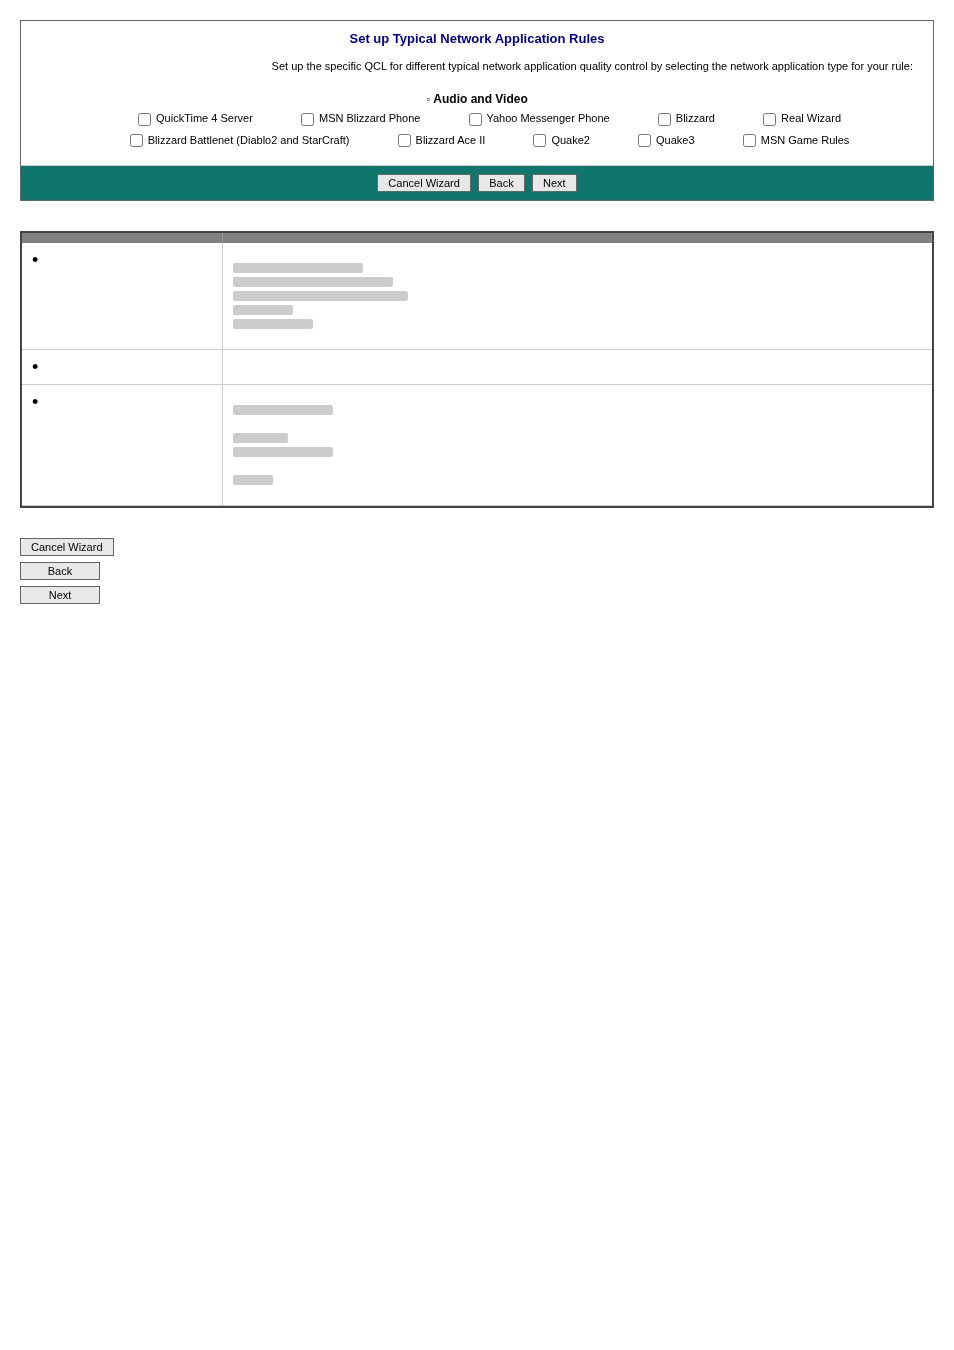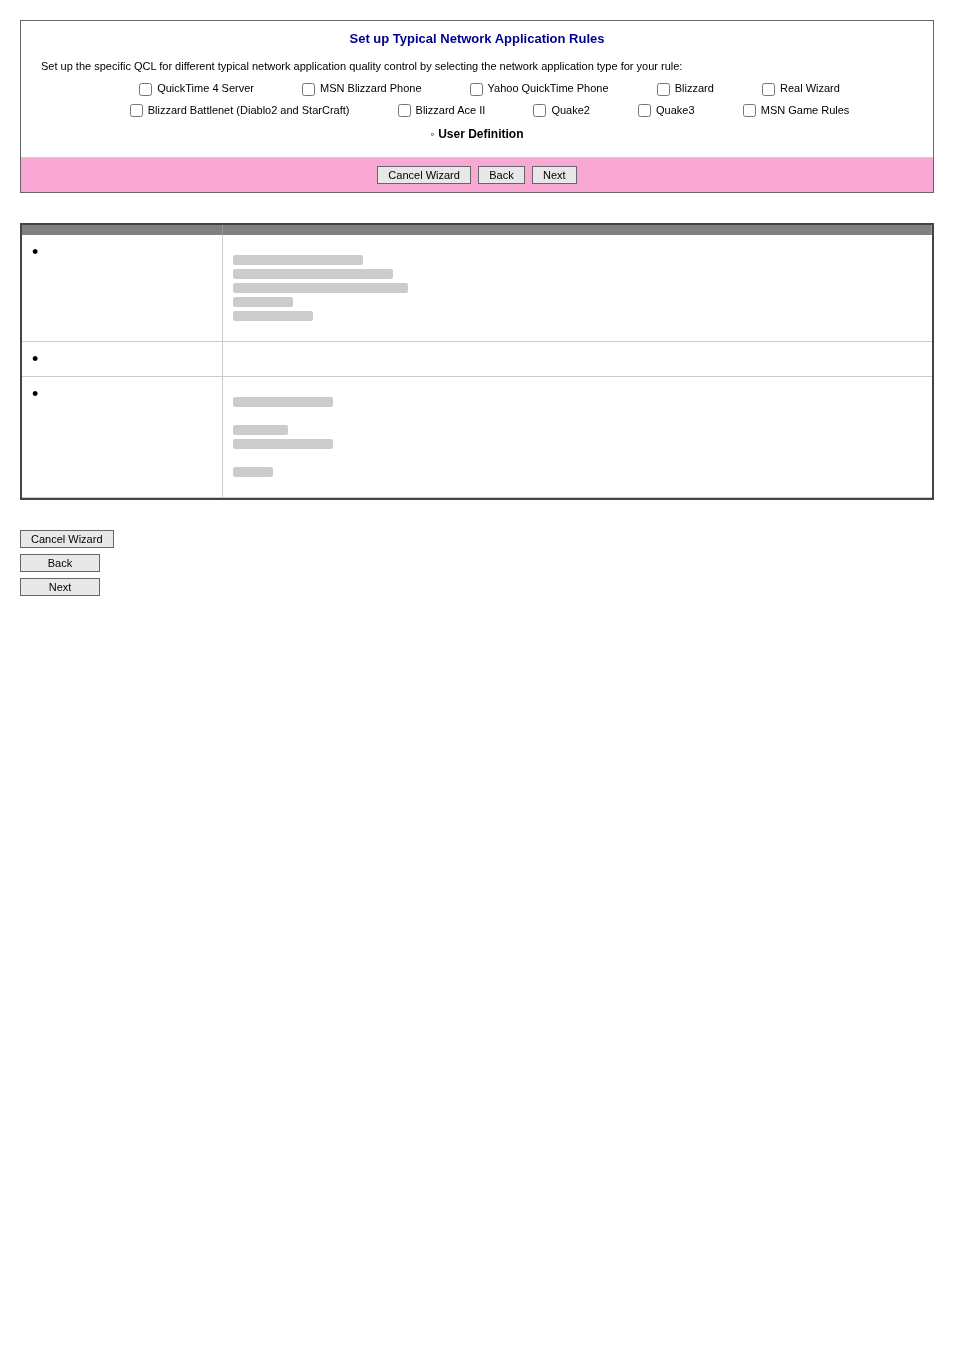--- a/index.html
+++ b/index.html
@@ -21,20 +21,21 @@
       text-align: center;
       font-weight: bold;
       font-size: 13px;
       color: #00008B;
       padding: 10px 8px 6px 8px;
     }
     .wizard-desc {
       font-size: 11px;
       padding: 0 8px 10px 8px;
       border-bottom: none;
+      text-align: right;
     }
     .wizard-body {
       padding: 8px 12px 10px 12px;
     }
     .section-title {
       text-align: center;
       font-weight: bold;
       font-size: 12px;
       margin: 10px 0 6px 0;
     }
@@ -52,21 +53,21 @@
       padding-left: 35px;
     }
     .checkboxes-row input[type="checkbox"] {
       margin-right: 2px;
       vertical-align: middle;
     }
     .wizard-footer {
       text-align: center;
       padding: 8px;
       border-top: 1px solid #ccc;
-      background: #f9a8d4;
+      background: #0f766e;
     }
     .wizard-footer button {
       font-size: 11px;
       padding: 2px 10px;
       margin: 0 2px;
       border: 1px solid #666;
       background: #e8e8e8;
       cursor: pointer;
     }
 
@@ -130,37 +131,37 @@
     }
   </style>
 </head>
 <body>
 
 <div class="wizard-panel">
   <div class="wizard-title">Set up Typical Network Application Rules</div>
   <div class="wizard-body">
     <div class="wizard-desc">Set up the specific QCL for different typical network application quality control by selecting the network application type for your rule:</div>
 
+    <div class="section-title">Audio and Video</div>
     <div class="checkboxes-row">
       <label><input type="checkbox" style=""> <span>QuickTime 4 Server</span></label>
       <label><input type="checkbox" style=""> <span>MSN Blizzard Phone</span></label>
-      <label><input type="checkbox" style=""> <span>Yahoo QuickTime Phone</span></label>
+      <label><input type="checkbox" style=""> <span>Yahoo Messenger Phone</span></label>
       <label><input type="checkbox" style=""> <span>Blizzard</span></label>
       <label><input type="checkbox" style=""> <span>Real Wizard</span></label>
     </div>
 
     <div class="checkboxes-row">
       <label><input type="checkbox" style=""> <span>Blizzard Battlenet (Diablo2 and StarCraft)</span></label>
       <label><input type="checkbox" style=""> <span>Blizzard Ace II</span></label>
       <label><input type="checkbox" style=""> <span>Quake2</span></label>
       <label><input type="checkbox" style=""> <span>Quake3</span></label>
       <label><input type="checkbox" style=""> <span>MSN Game Rules</span></label>
     </div>
 
-    <div class="section-title">User Definition</div>
   </div>
   <div class="wizard-footer">
     <button>Cancel Wizard</button>
     <button>Back</button>
     <button>Next</button>
   </div>
 </div>
 
 <div class="table-section">
   <table>

